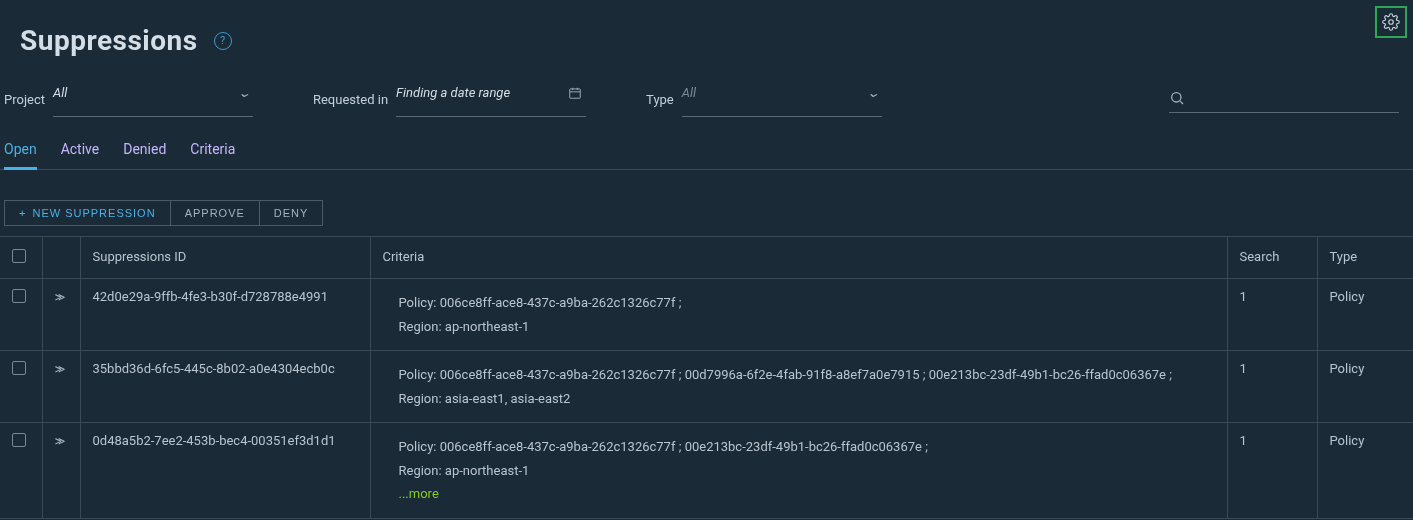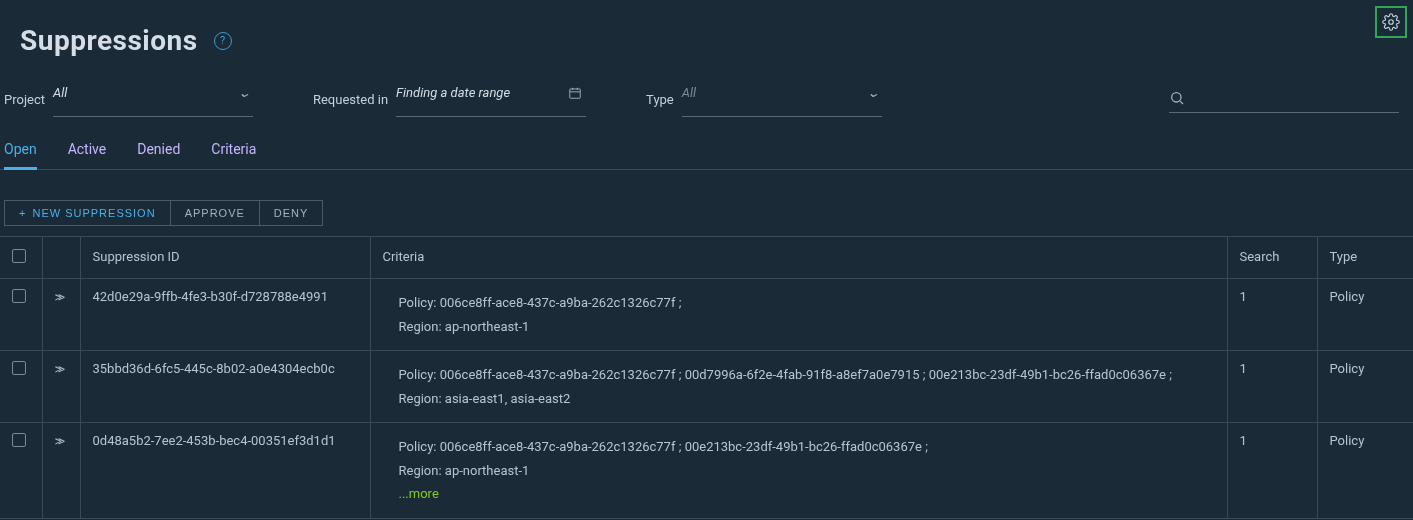--- a/index.html
+++ b/index.html
@@ -86,21 +86,21 @@
     border: none;
     outline: none;
     color: #d5dde5;
     font-size: 14px;
     width: 100%;
   }
   .search-input::placeholder { color: #7a8a96; }
 
   .tabs {
     display: flex;
-    gap: 31px;
+    gap: 24px;
     padding: 0 4px;
     border-bottom: 1px solid #3a4a56;
   }
   .tab {
     padding: 8px 0 10px 0;
     font-size: 14px;
     color: #c4b5fd;
     cursor: pointer;
     border-bottom: 3px solid transparent;
     margin-bottom: -1px;
@@ -240,21 +240,21 @@
   </button>
   <button class="tool-btn">APPROVE</button>
   <button class="tool-btn">DENY</button>
 </div>
 
 <table class="grid">
   <thead>
     <tr>
       <th class="col-chk"><span class="chk"></span></th>
       <th class="col-expand"></th>
-      <th class="col-id">Suppression ID</th>
+      <th class="col-id">Suppressions ID</th>
       <th>Criteria</th>
       <th class="col-finding">Search</th>
       <th class="col-type">Type</th>
     </tr>
   </thead>
   <tbody id="grid-body">
       <tr>
         <td class="col-chk"><span class="chk"></span></td>
         <td class="col-expand"><span class="expand-chev">&gt;&gt;</span></td>
         <td class="col-id">42d0e29a-9ffb-4fe3-b30f-d728788e4991</td>

